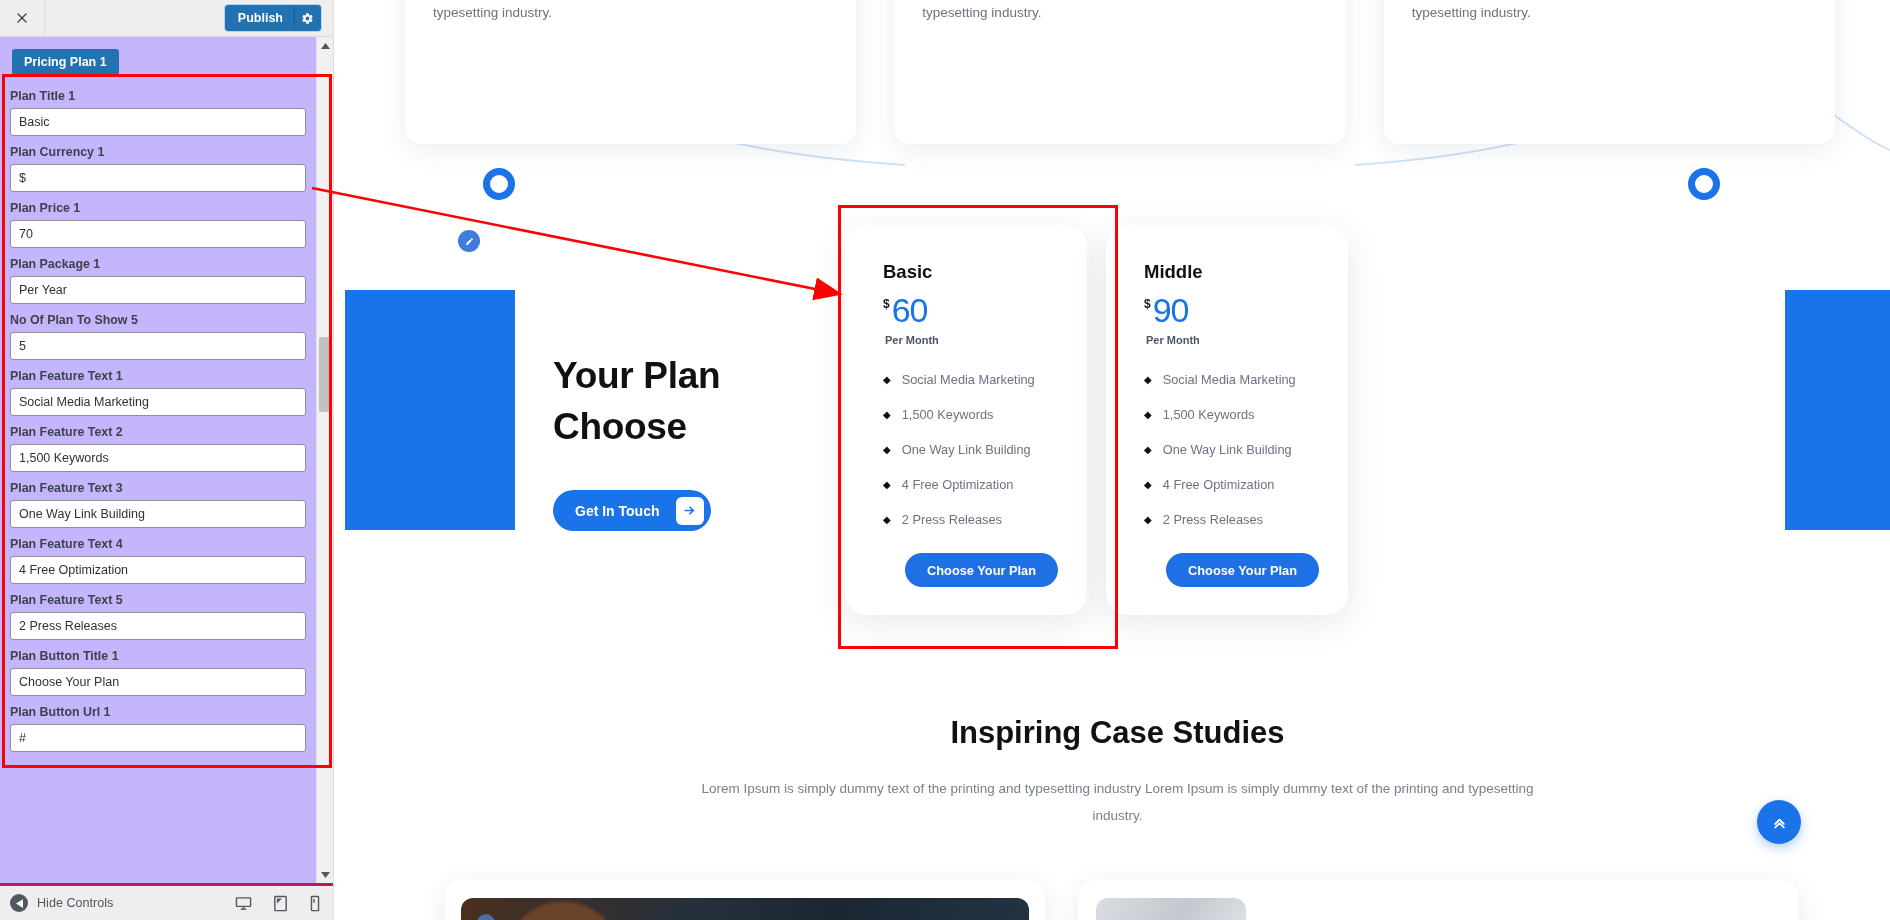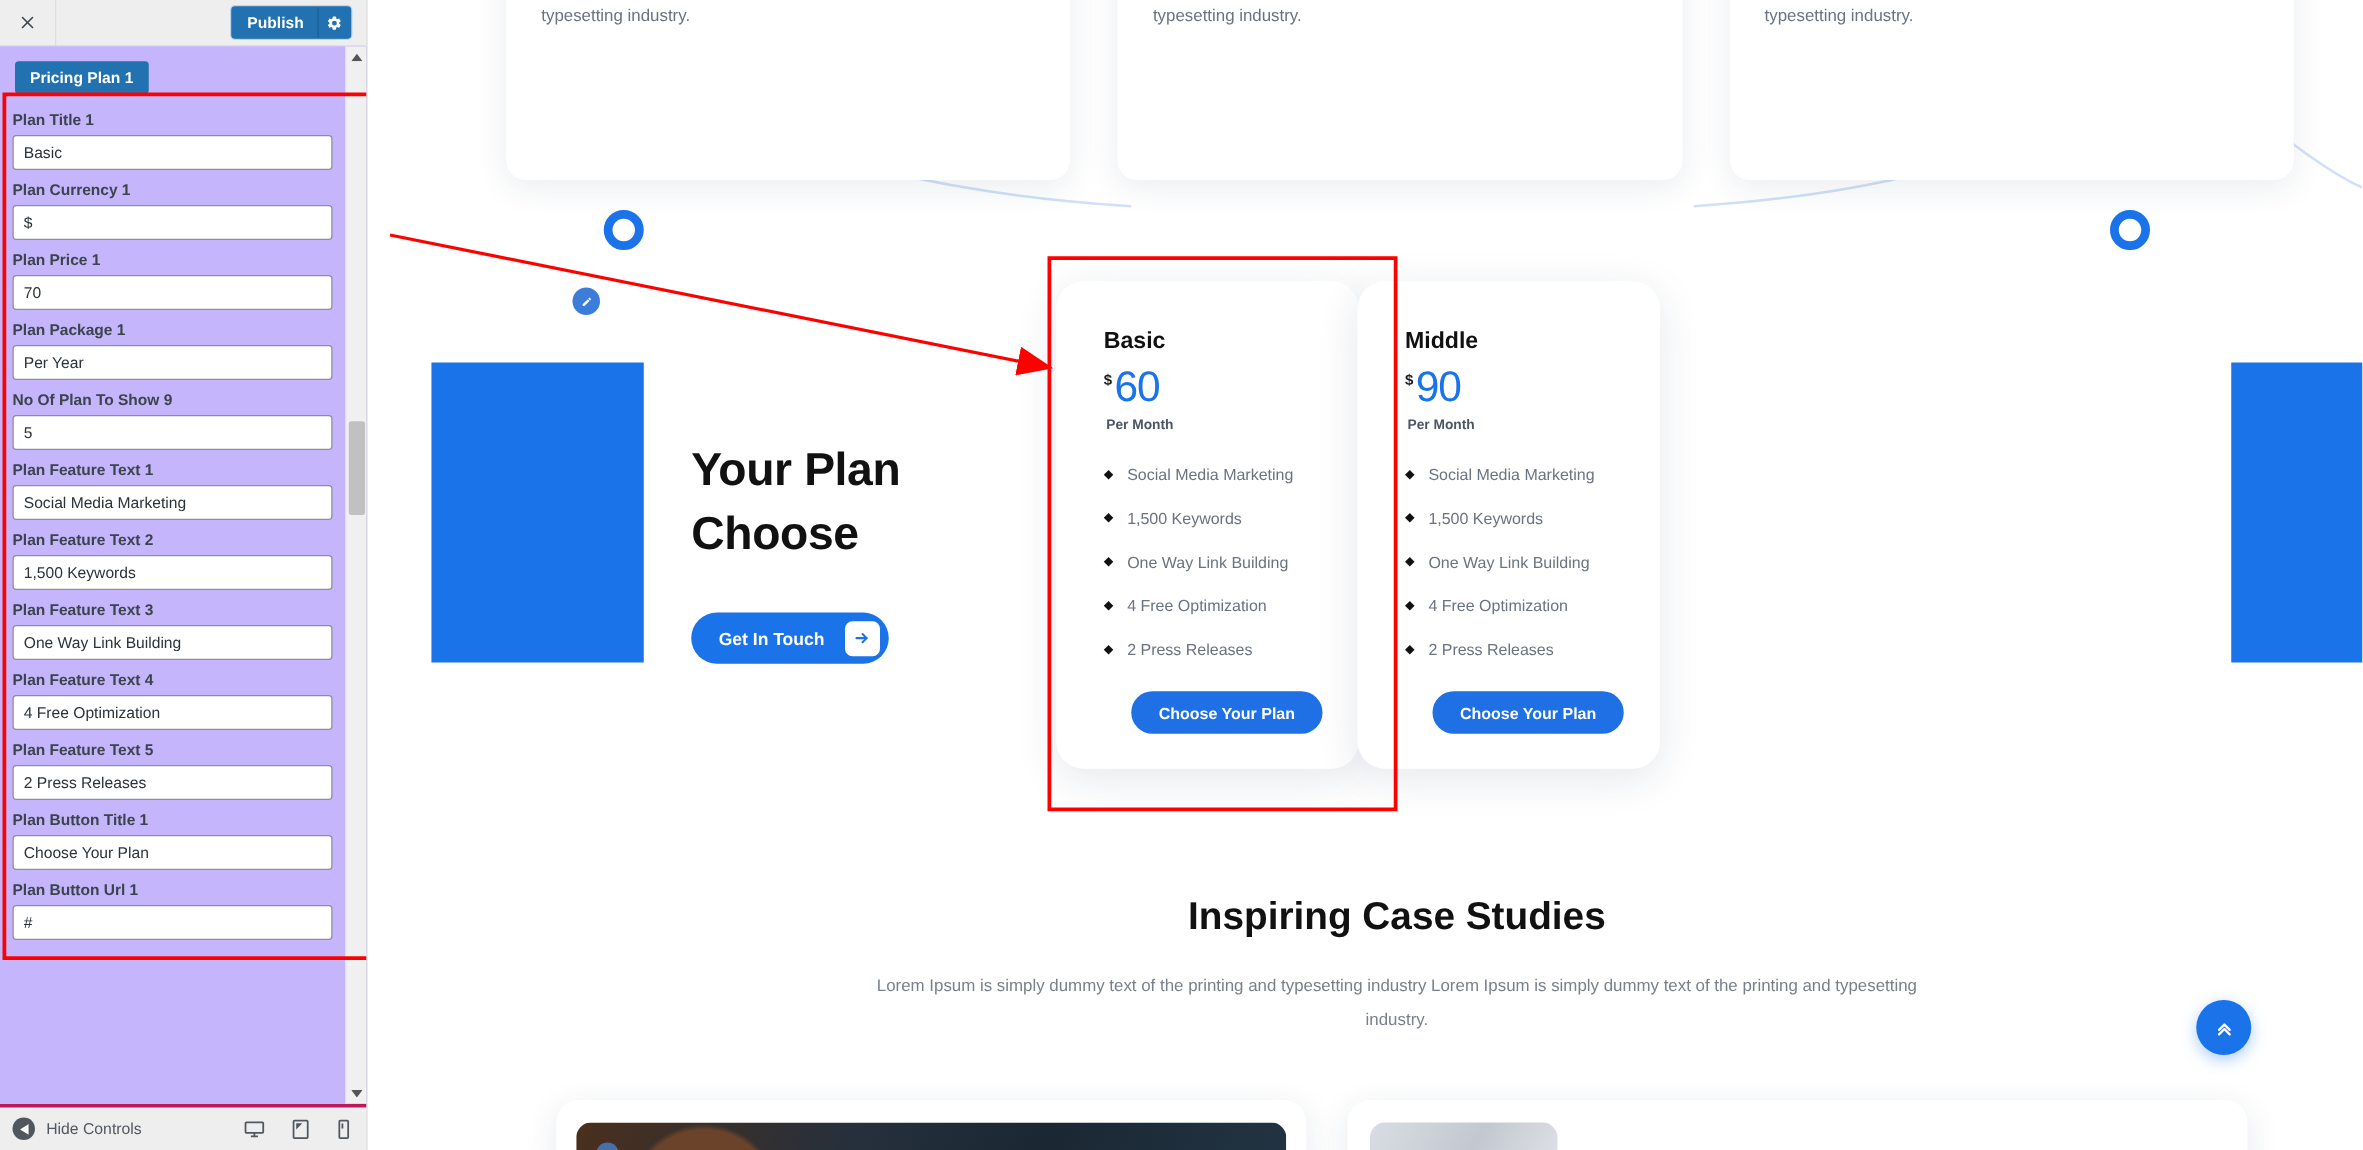--- a/index.html
+++ b/index.html
@@ -8,21 +8,21 @@
     width: 1890px; height: 920px;
     overflow: hidden;
     font-family: "Liberation Sans", sans-serif;
     background: #ffffff;
   }
   #root { position: relative; width: 1890px; height: 920px; }
 
   
   #customizer {
     position: absolute; left: 0; top: 0;
-    width: 294px; height: 920px;
+    width: 334px; height: 920px;
     background: #eeeeee;
     border-right: 1px solid #dddddd;
     display: flex; flex-direction: column;
     z-index: 40;
   }
   .cz-topbar {
     height: 37px; flex: 0 0 37px;
     background: #eeeeee;
     border-bottom: 1px solid #dddddd;
     display: flex; align-items: center;
@@ -210,21 +210,21 @@
 
   .price-card {
     position: absolute;
     width: 242px; height: 390px;
     background: #ffffff;
     border-radius: 22px;
     box-shadow: 0 8px 34px rgba(25,45,85,0.11);
     padding: 36px 0 0 38px;
   }
   #card-basic  { left: 500px; top: 225px; }
-  #card-middle { left: 741px; top: 225px; }
+  #card-middle { left: 761px; top: 225px; }
 
   .pc-title { font-size: 18.5px; font-weight: 700; color: #111; margin-bottom: 10px; }
   .pc-price-row { display: flex; align-items: flex-start; gap: 2px; }
   .pc-cur { font-size: 12px; font-weight: 700; color: #1b1b1b; margin-top: 4px; }
   .pc-amount { font-size: 34px; font-weight: 400; color: #1a73e8; line-height: 1; letter-spacing: -1px; }
   .pc-package { font-size: 11px; color: #4b5563; margin: 7px 0 0 2px; font-weight: bold; }
 
   .pc-features { list-style: none; margin: 26px 0 0 0; padding: 0; }
   .pc-features li {
     display: flex; align-items: center; gap: 11px;
@@ -482,21 +482,21 @@
         </div>
         <div class="field">
           <label class="field-label">Plan Price 1</label>
           <input class="field-input" value="70" style="">
         </div>
         <div class="field">
           <label class="field-label">Plan Package 1</label>
           <input class="field-input" value="Per Year" style="">
         </div>
         <div class="field">
-          <label class="field-label">No Of Plan To Show 9</label>
+          <label class="field-label">No Of Plan To Show 5</label>
           <input class="field-input" value="5" style="">
         </div>
         <div class="field">
           <label class="field-label">Plan Feature Text 1</label>
           <input class="field-input" value="Social Media Marketing" style="">
         </div>
         <div class="field">
           <label class="field-label">Plan Feature Text 2</label>
           <input class="field-input" value="1,500 Keywords" style="">
         </div>

